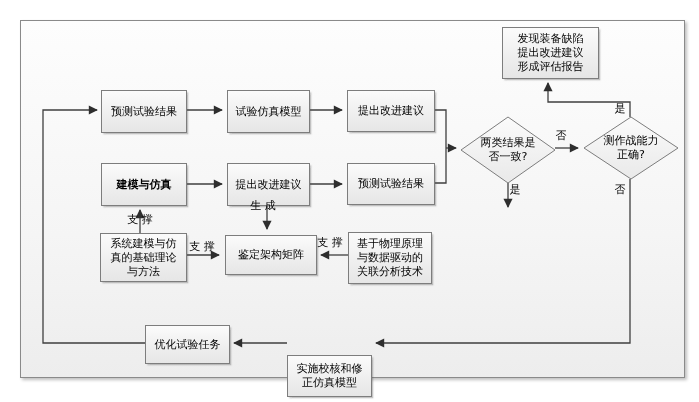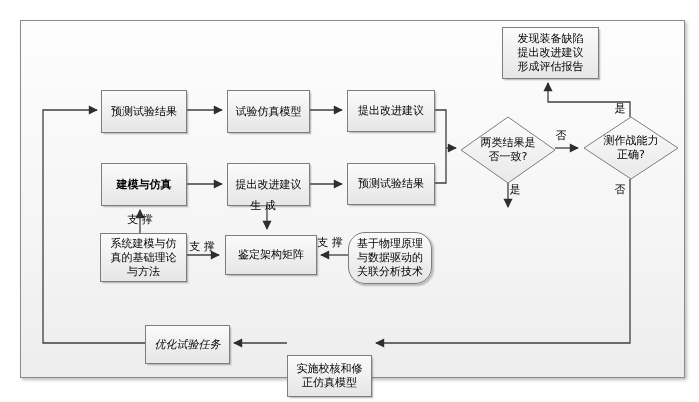--- a/index.html
+++ b/index.html
@@ -94,28 +94,28 @@
 
   <div class="node" style="left:347px;top:163px;width:86px;height:40px;">预测试验结果</div>
 
 
   <div class="node" style="left:100px;top:233px;width:85px;height:47px;">系统建模与仿
 真的基础理论
 与方法</div>
 
   <div class="node" style="left:225px;top:235px;width:90px;height:38px;">鉴定架构矩阵</div>
 
-  <div class="node" style="left:348px;top:232px;width:82px;height:50px;border-radius:17px;">基于物理原理
+  <div class="node" style="left:348px;top:232px;width:82px;height:50px;">基于物理原理
 与数据驱动的
 关联分析技术</div>
 
   <div class="node" style="left:287px;top:323px;width:83px;height:40px;margin-top:32px;">实施校核和修
 正仿真模型</div>
 
-  <div class="node" style="left:145px;top:325px;width:83px;height:37px;font-style:italic;">优化试验任务</div>
+  <div class="node" style="left:145px;top:325px;width:83px;height:37px;">优化试验任务</div>
 
   <div class="dtext" style="left:466px;top:120px;width:84px;height:60px;">两类结果是
 否一致?</div>
 
   <div class="dtext" style="left:589px;top:119px;width:84px;height:58px;">测作战能力
 正确?</div>
 
   <div class="elabel" style="left:140px;top:220px;">支 撑</div>
 
   <div class="elabel" style="left:202px;top:247px;">支 撑</div>

